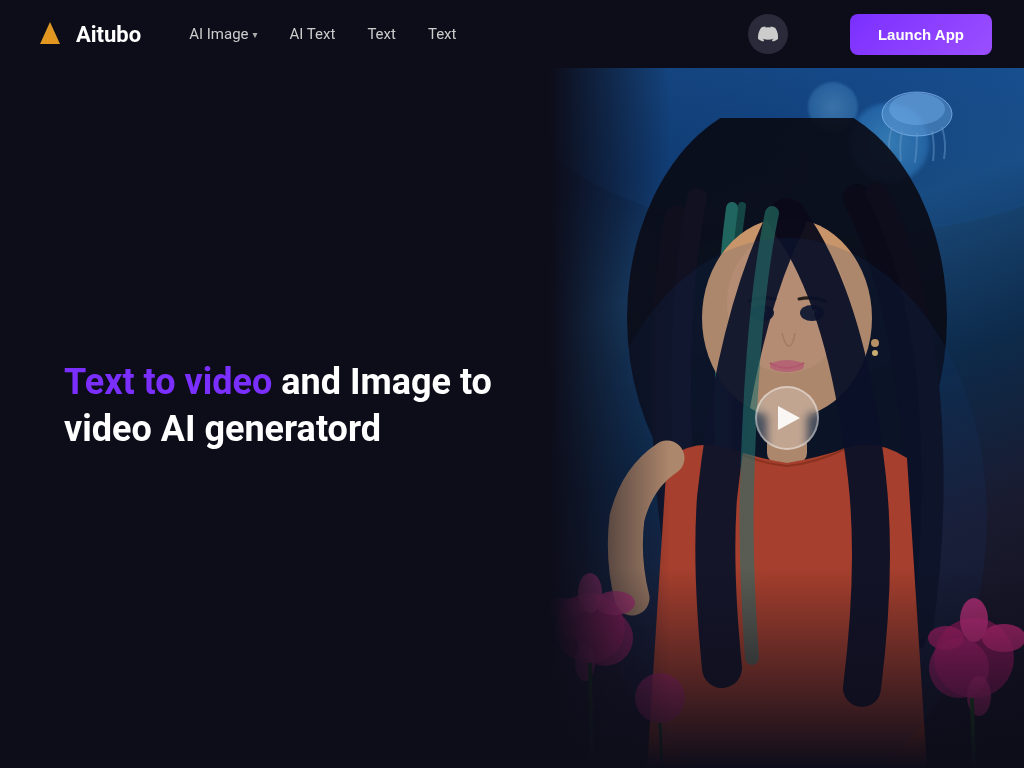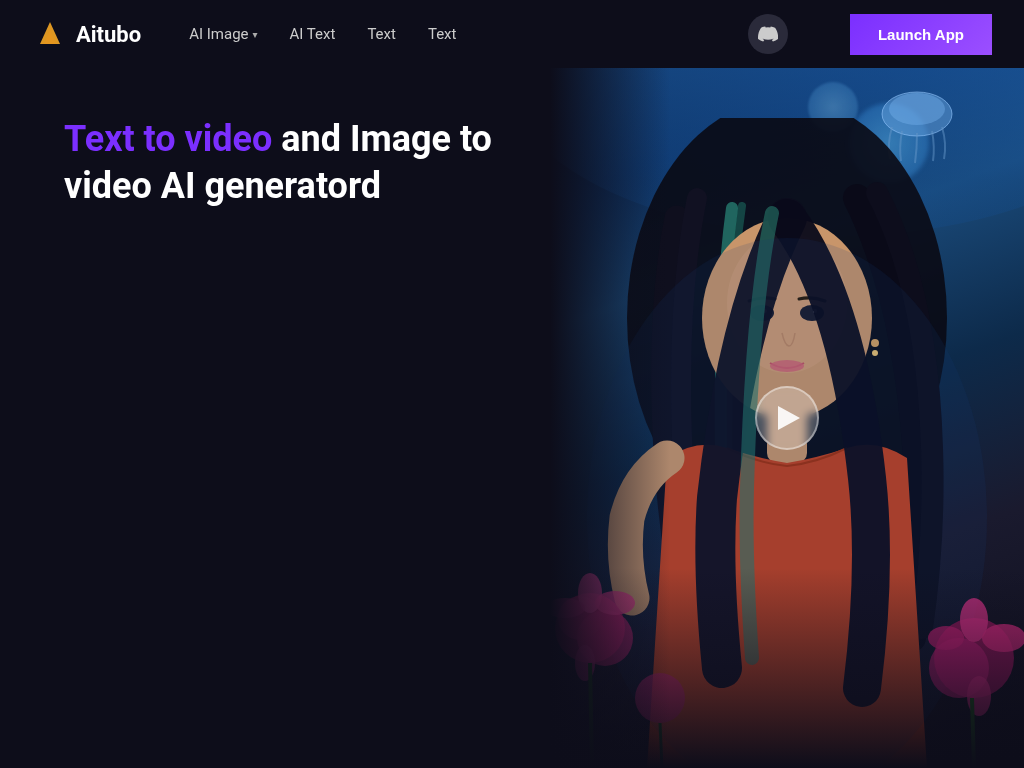--- a/index.html
+++ b/index.html
@@ -84,40 +84,40 @@
       align-items: center;
       justify-content: center;
       cursor: pointer;
     }
 
     .launch-btn {
       background: linear-gradient(135deg, #7b2fff, #9b4fff);
       color: #ffffff;
       border: none;
       padding: 12px 28px;
-      border-radius: 0;
+      border-radius: 8px;
       font-size: 15px;
       font-weight: 600;
       cursor: pointer;
       white-space: nowrap;
       margin-left: 46px;
     }
 
     
     .main-content {
       display: flex;
       height: calc(768px - 68px);
       position: relative;
     }
 
     
     .left-section {
       flex: 0 0 550px;
       display: flex;
-      flex-direction: row;
+      flex-direction: column;
       justify-content: center;
       padding: 48px 48px 48px 64px;
     }
 
     .hero-title {
       font-size: 36px;
       font-weight: 700;
       line-height: 1.3;
       margin-bottom: 24px;
       color: #ffffff;

